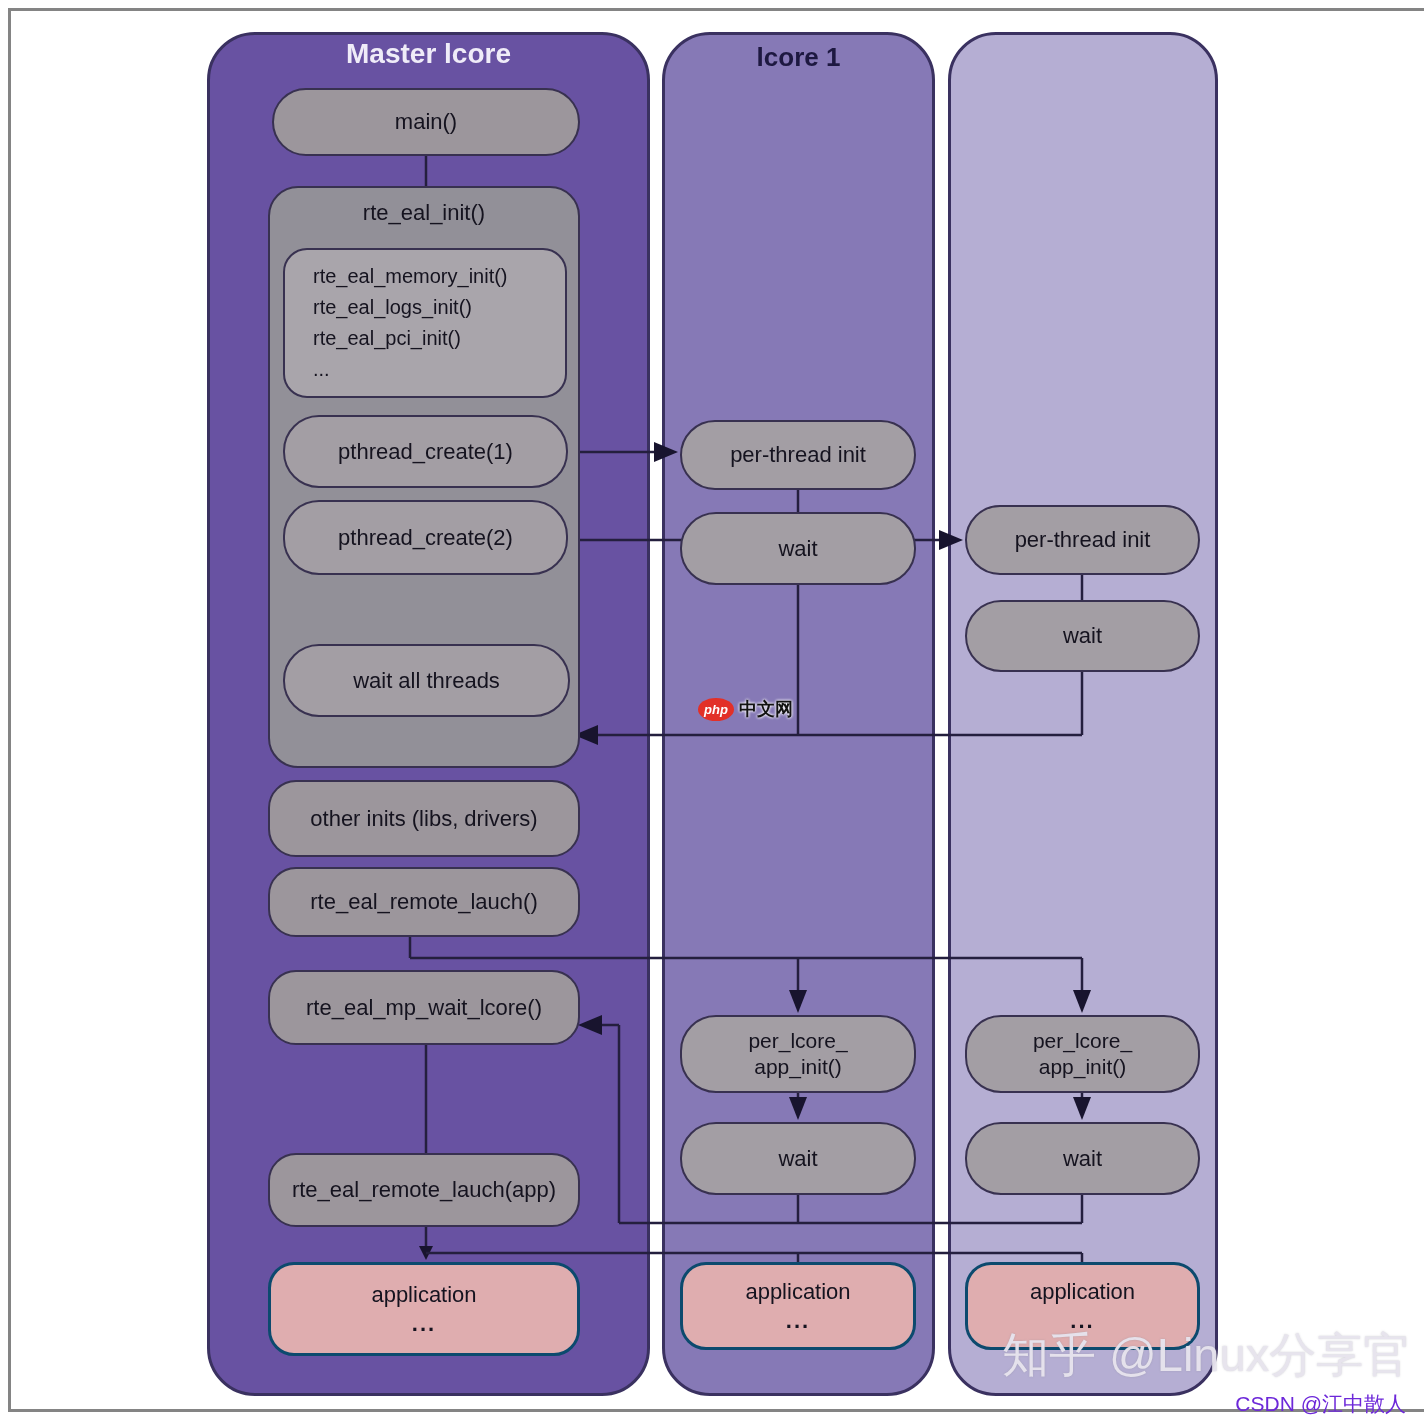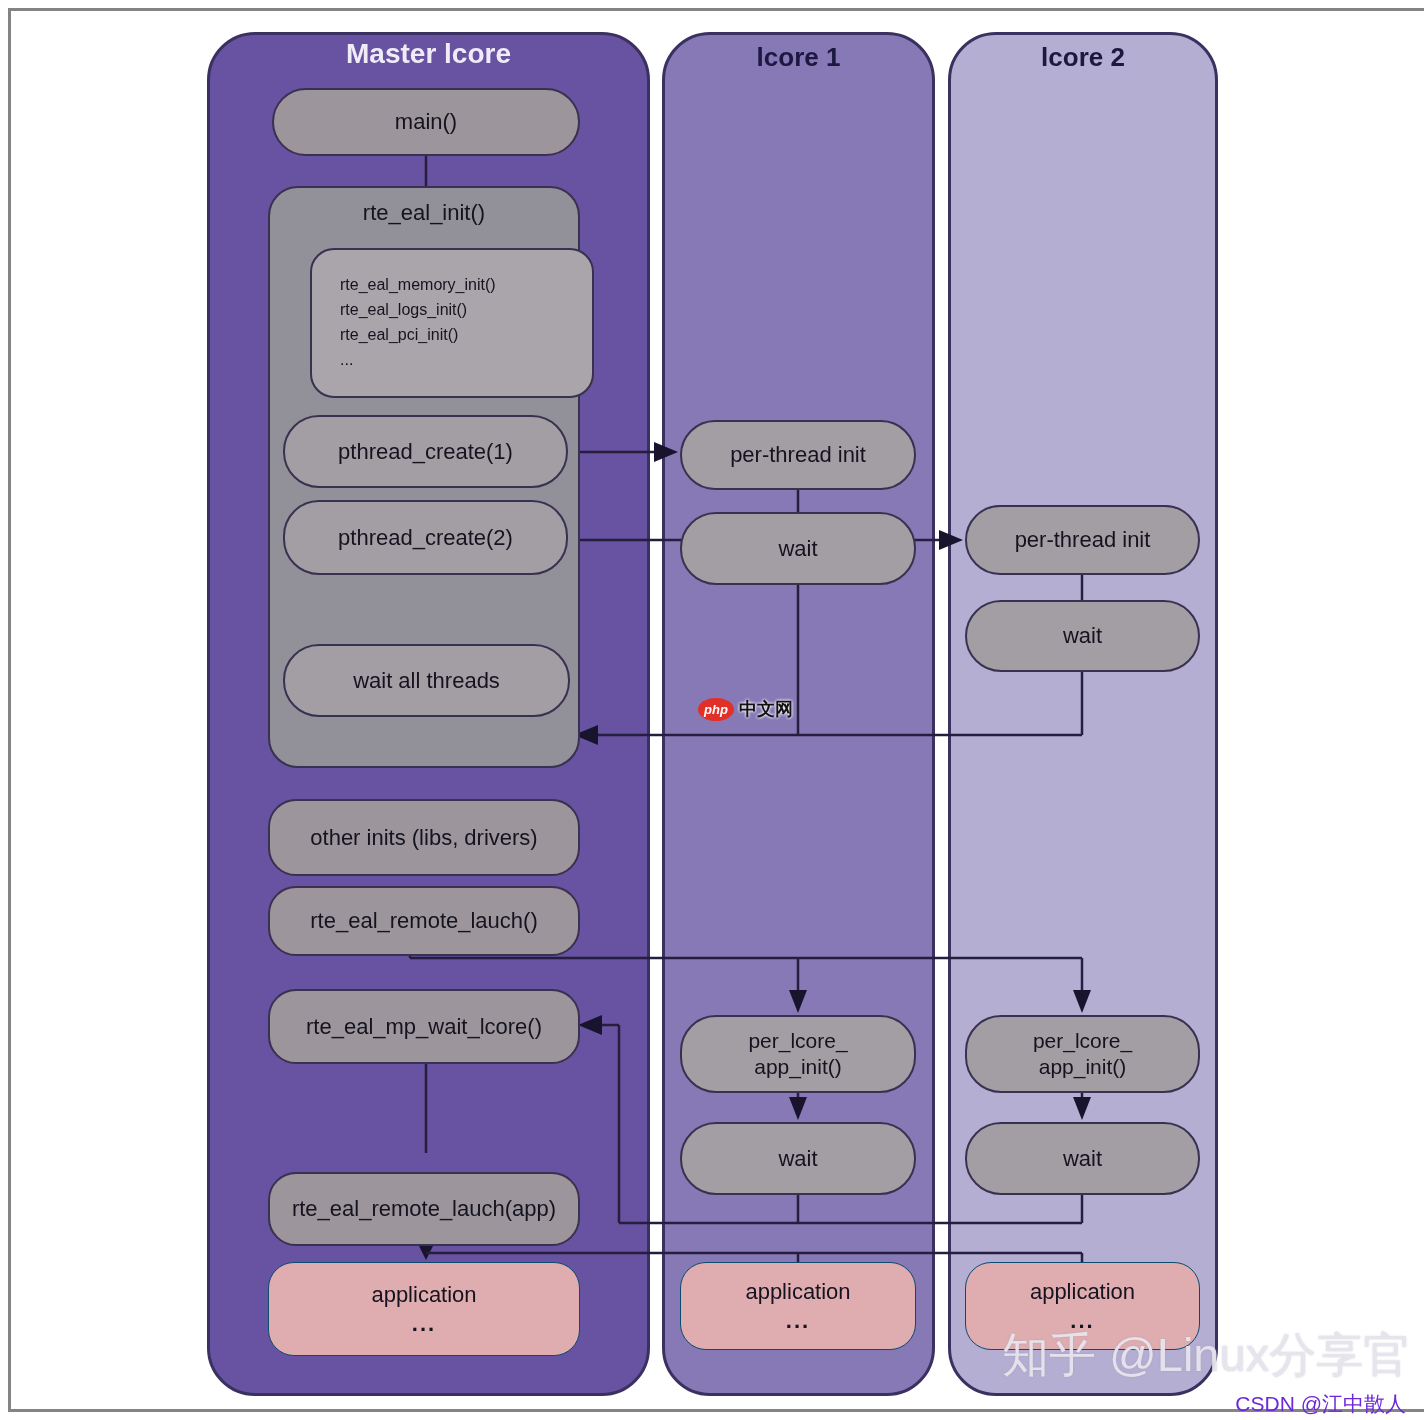--- a/index.html
+++ b/index.html
@@ -23,35 +23,35 @@
 
   .node{
     position:absolute;z-index:3;box-sizing:border-box;
     border:2px solid #383150;display:flex;flex-direction:column;
     align-items:center;justify-content:center;
     color:#15131f;font-size:22px;text-align:center;line-height:1.25;
   }
   .gray{background:#9c969c;}
   .gray2{background:#a39ea4;}
   .pill{border-radius:36px;}
-  .round{border-radius:28px;margin-top:19px;}
+  .round{border-radius:28px;}
   .container-box{
     position:absolute;z-index:2;box-sizing:border-box;
     background:#929098;border:2px solid #383150;border-radius:30px;
   }
   .container-title{
     position:absolute;z-index:3;text-align:center;font-size:22px;color:#15131f;
   }
   .list-box{
     position:absolute;z-index:3;box-sizing:border-box;background:#a9a5ab;
     border:2px solid #383150;border-radius:24px;
     display:flex;flex-direction:column;justify-content:center;
-    padding-left:28px;font-size:16px;color:#15131f;line-height:1.55;text-align:left;margin-left:27px;
-  }
-  .pink{background:#dfadaf;border:1px solid #0c4a6e;border-radius:26px;}
+    padding-left:28px;font-size:20px;color:#15131f;line-height:1.55;text-align:left;
+  }
+  .pink{background:#dfadaf;border:3px solid #0c4a6e;border-radius:26px;}
   .ellipsis-line{font-size:22px;font-weight:bold;margin-top:2px;letter-spacing:2px;}
   svg.connectors{position:absolute;left:0;top:0;z-index:2;}
   svg.connectors line{stroke:#241f3e;stroke-width:2.5;}
   svg.connectors polygon{fill:#18142e;}
 
   .php-mark{position:absolute;left:698px;top:697px;z-index:5;display:flex;align-items:center;}
   .php-ellipse{
     width:36px;height:23px;background:#e23028;border-radius:50%;
     color:#ffffff;font-size:13px;font-weight:bold;font-style:italic;
     display:flex;align-items:center;justify-content:center;
@@ -112,21 +112,20 @@
     <line x1="619" y1="1223" x2="619" y2="1025"></line>
     <line x1="619" y1="1025" x2="600" y2="1025"></line>
     <polygon points="578,1025 602,1015 602,1035"></polygon>
     <line x1="426" y1="1253" x2="1082" y2="1253"></line>
     <line x1="798" y1="1253" x2="798" y2="1262"></line>
     <line x1="1082" y1="1253" x2="1082" y2="1262"></line>
   </svg>
 
   <div class="col-title title-master">Master lcore</div>
   <div class="col-title title-lcore1">lcore 1</div>
-  <div class="col-title title-lcore2">lcore 2</div>
 
   <div class="node gray pill" style="left:272px;top:88px;width:308px;height:68px;">
     <span>main()</span>
   </div>
 
   <div class="container-box" style="left:268px;top:186px;width:312px;height:582px;"></div>
   <div class="container-title" style="left:268px;top:200px;width:312px;">rte_eal_init()</div>
 
   <div class="list-box" style="left:283px;top:248px;width:284px;height:150px;">
     <div>rte_eal_memory_init()</div>

